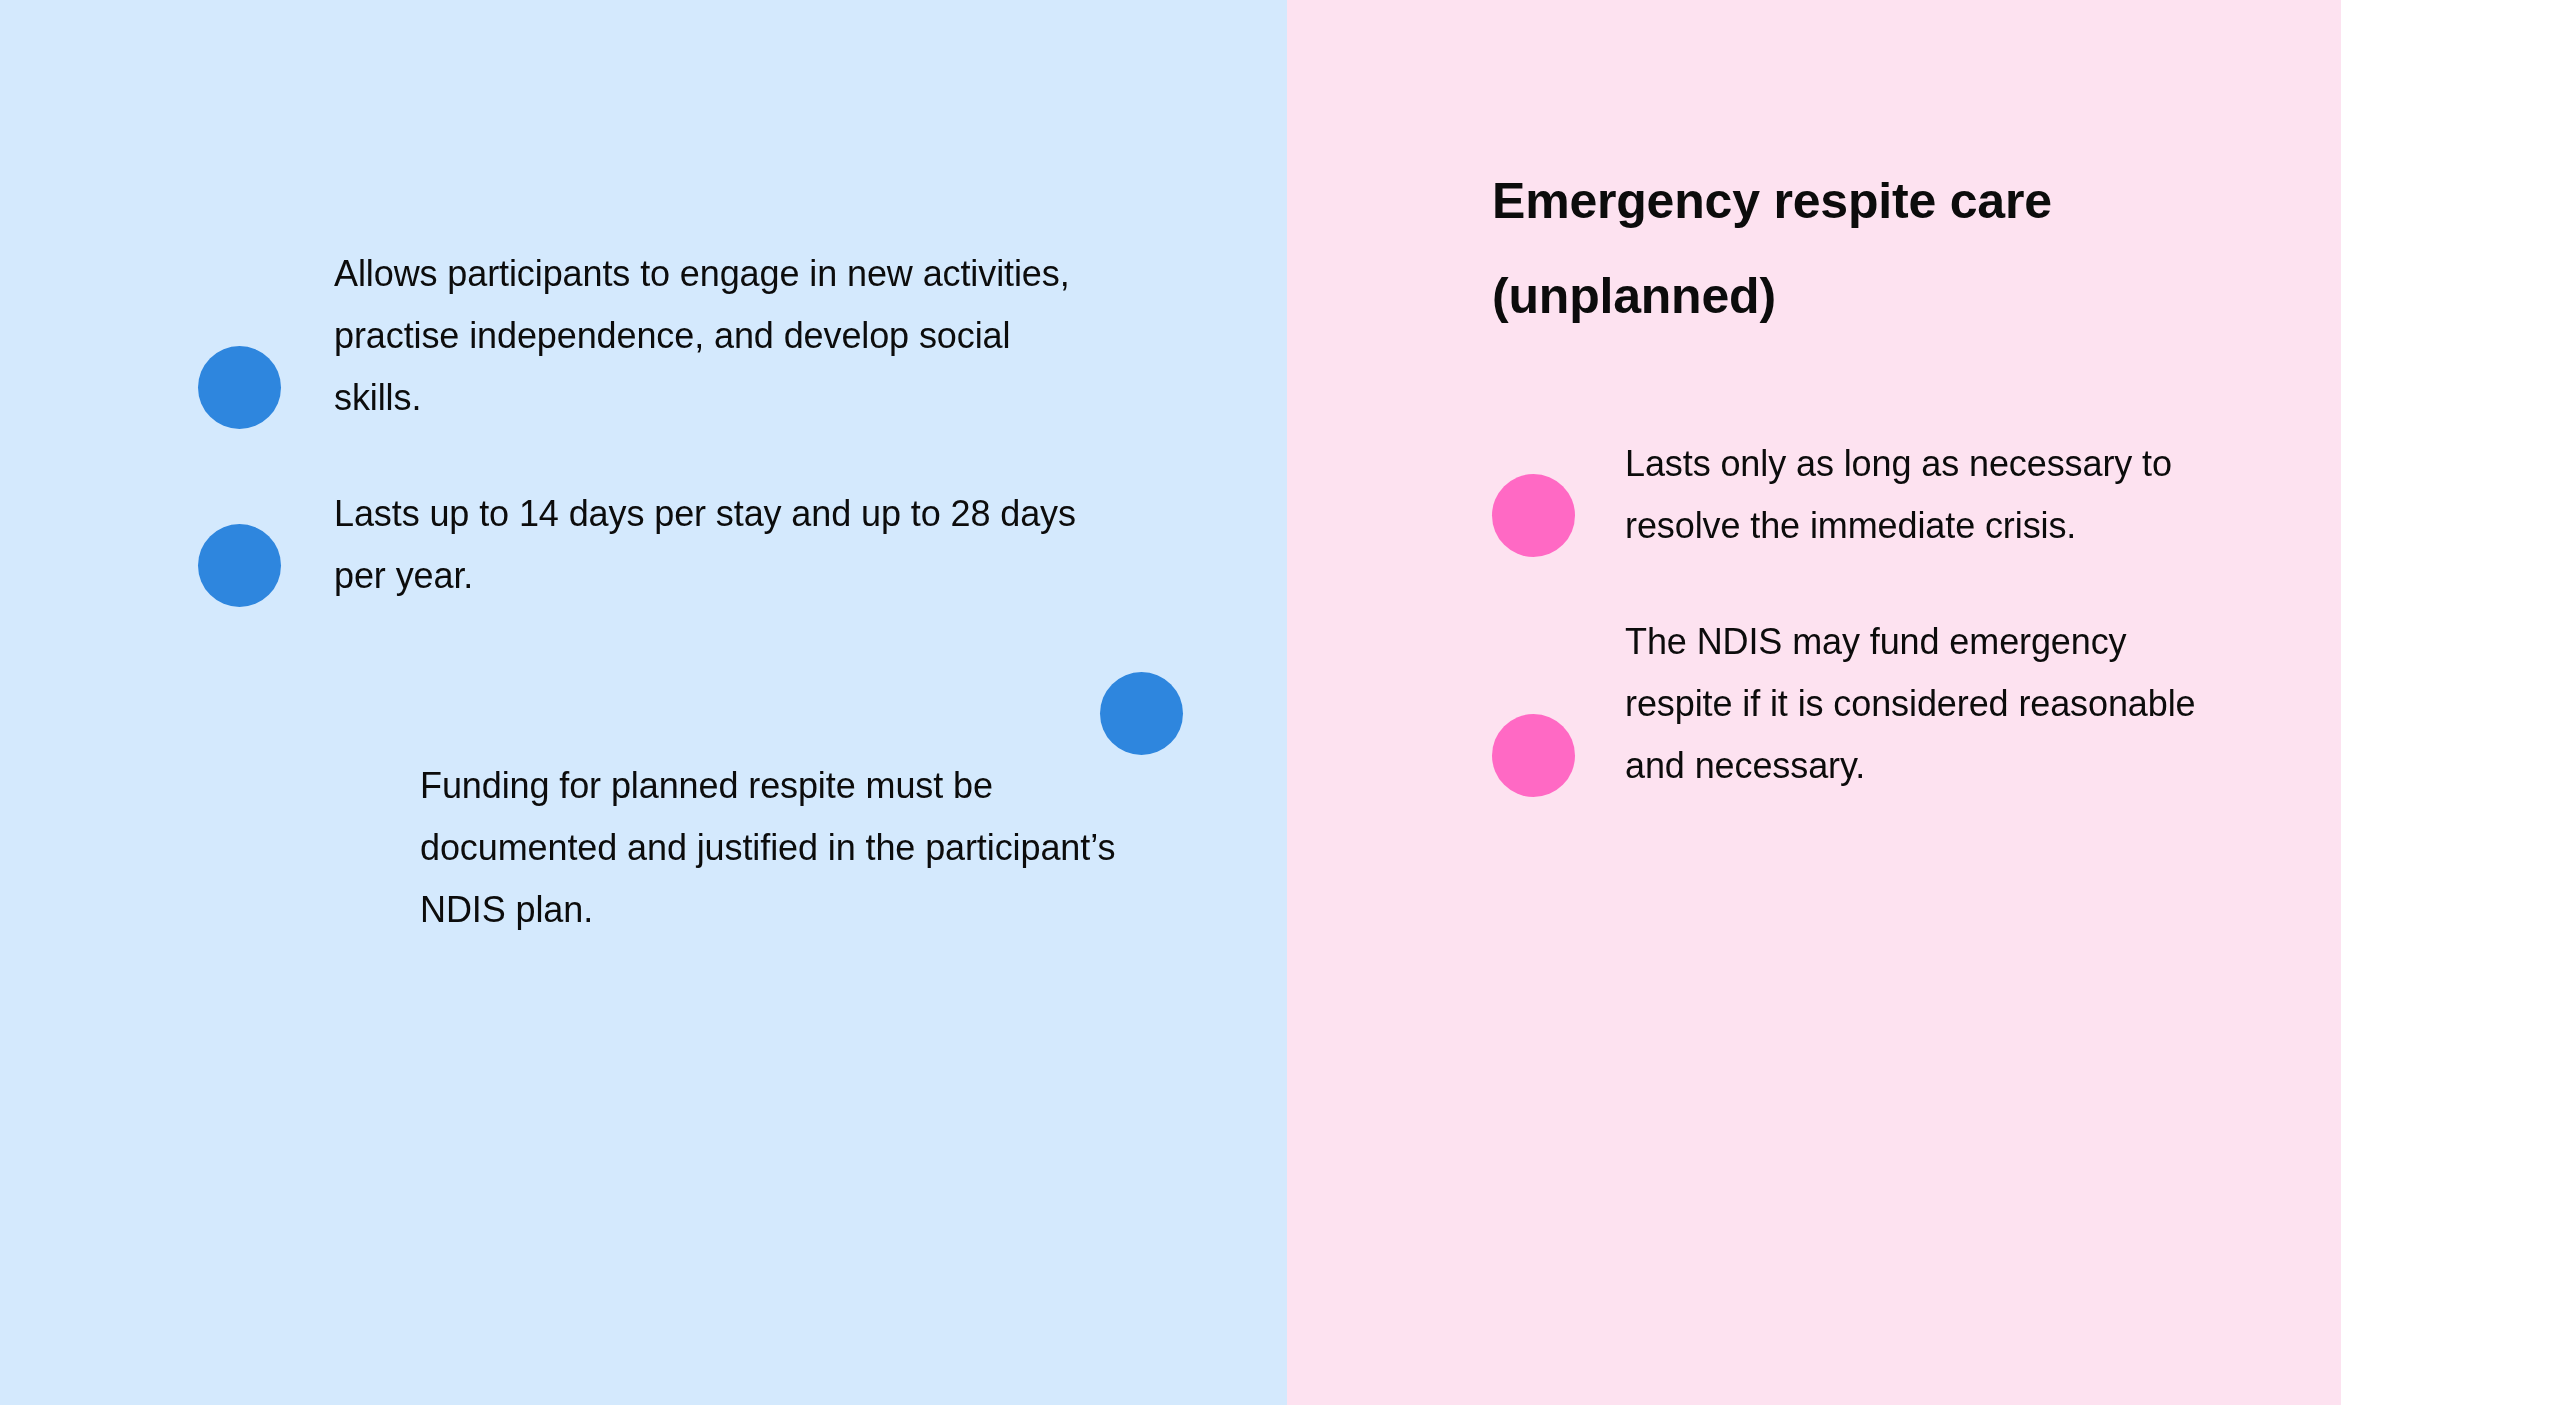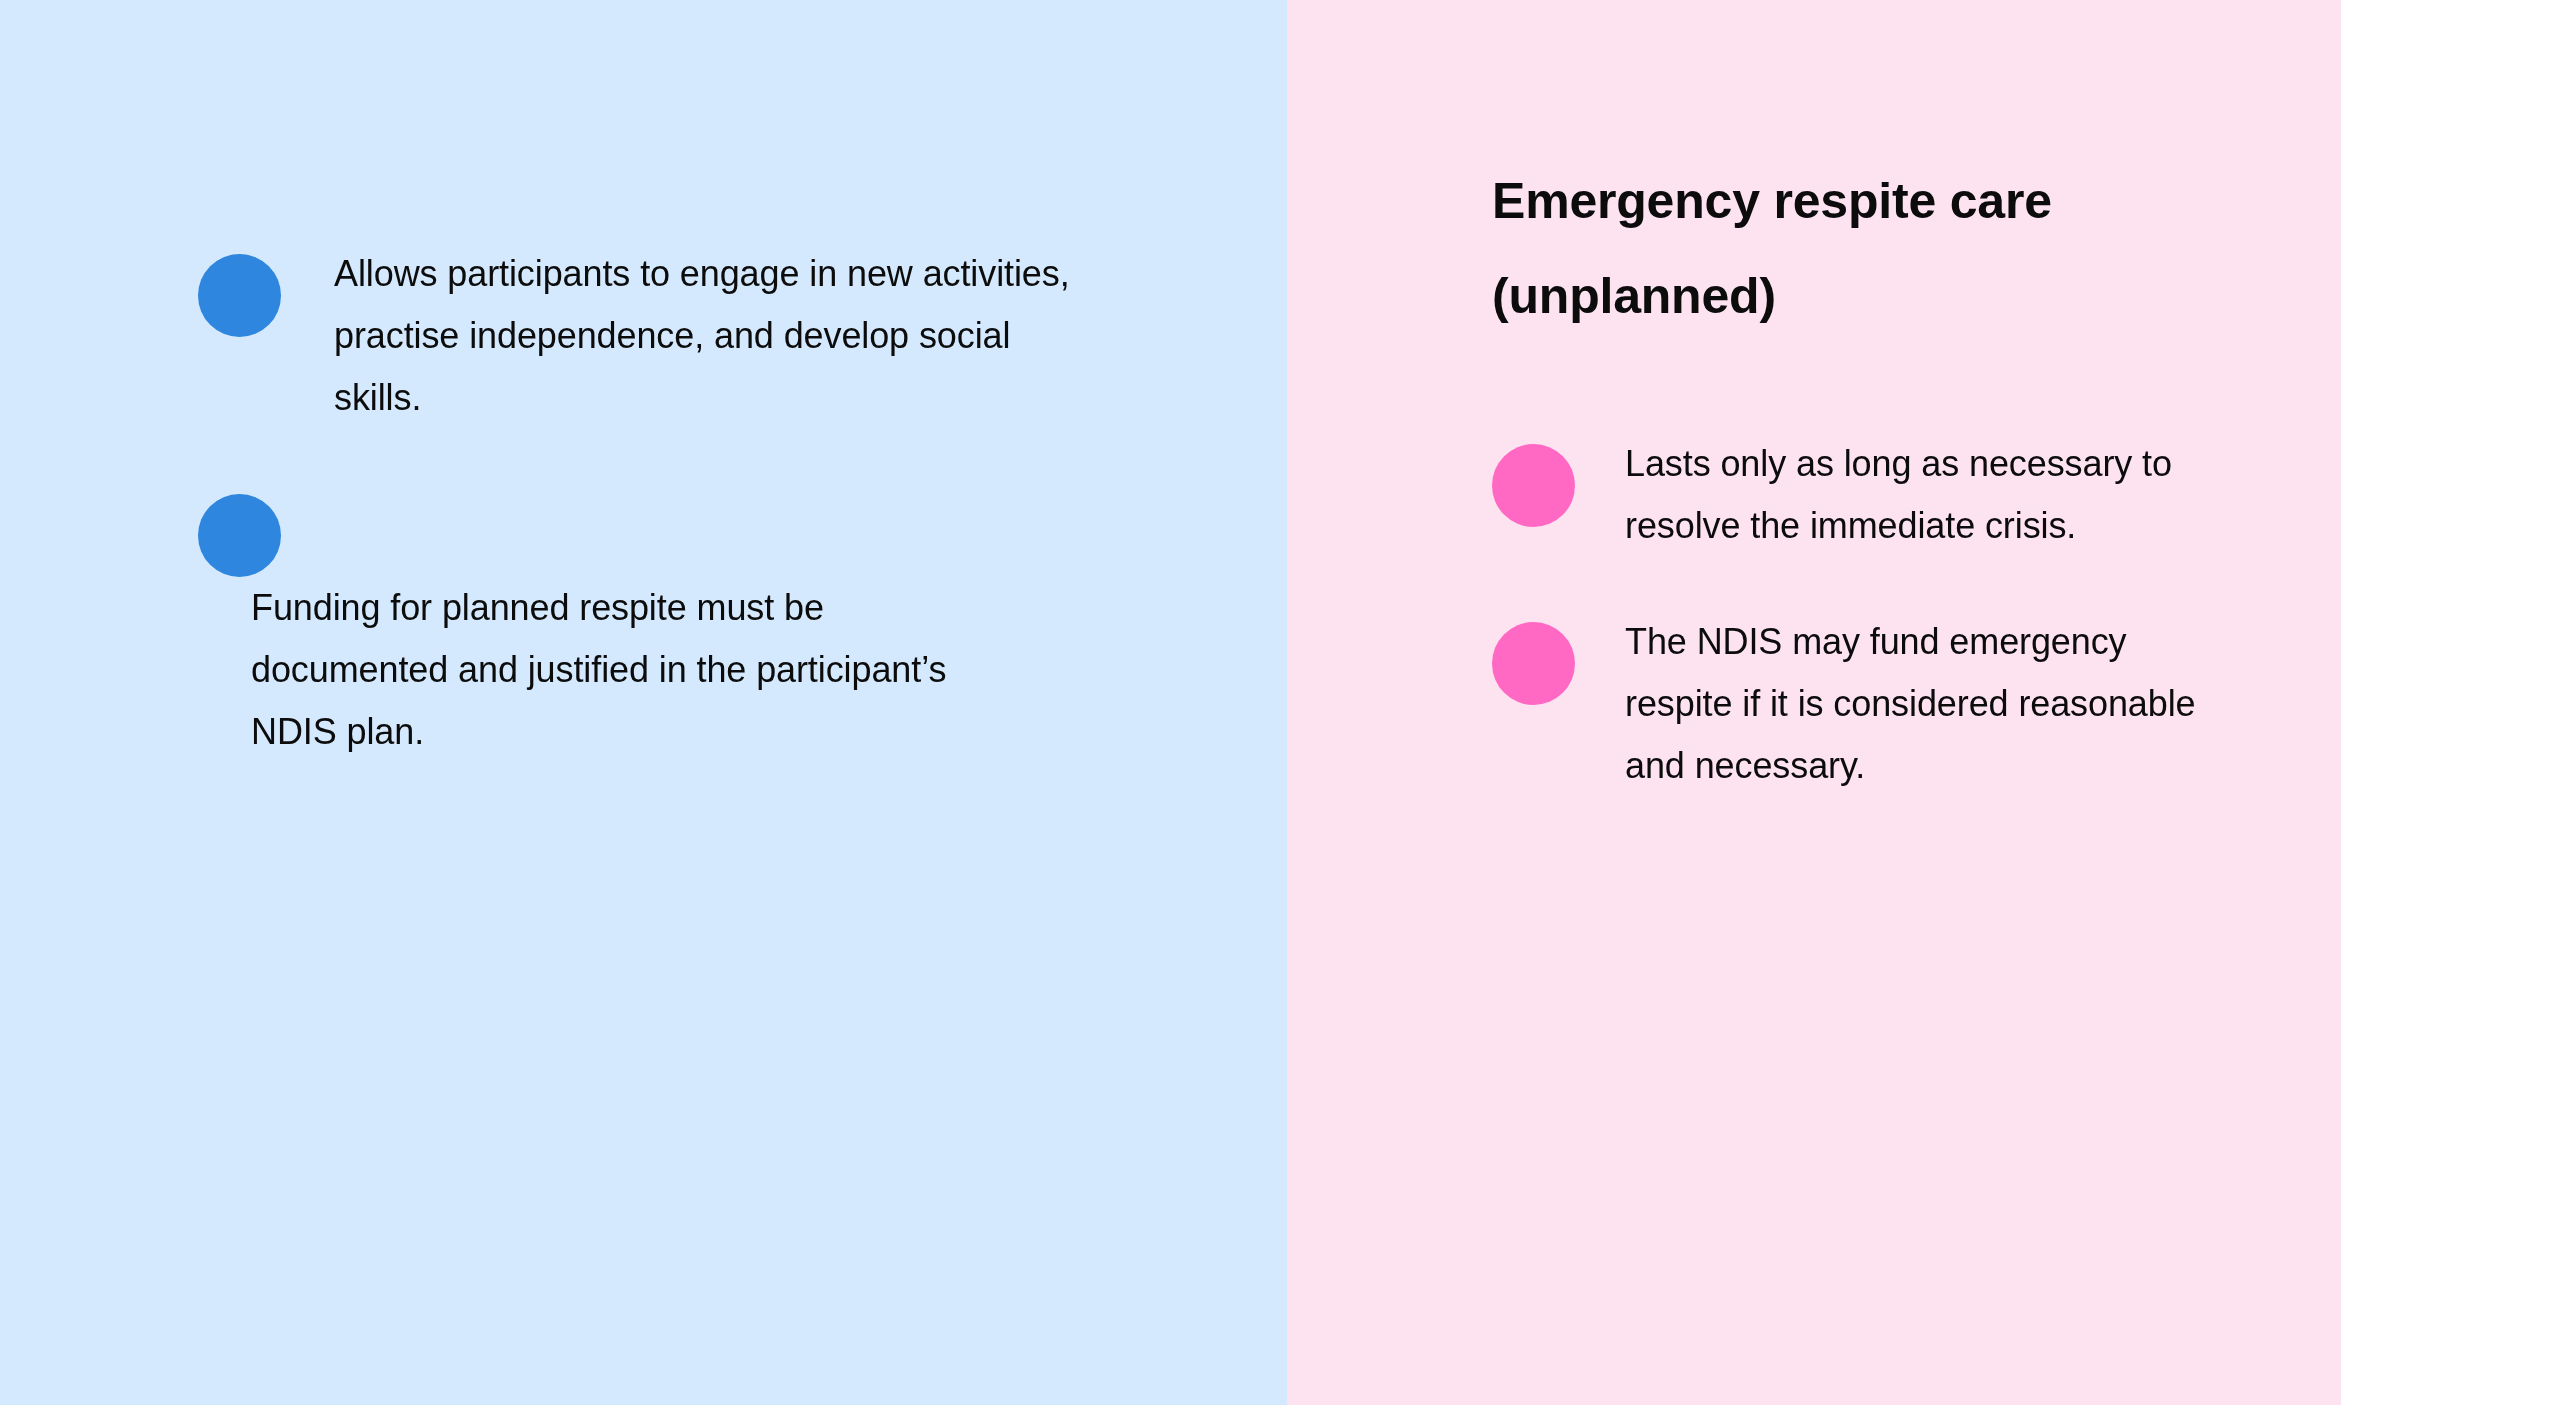--- a/index.html
+++ b/index.html
@@ -50,21 +50,21 @@
     color: #0c0c0c;
     white-space: pre-line;
   }
   .bullet-list {
     list-style: none;
     margin: 0;
     padding: 0;
   }
   .bullet-item {
     display: flex;
-    align-items: flex-start;
+    align-items: flex-end;
   }
   .bullet-dot {
     flex: 0 0 auto;
     width: 83px;
     height: 83px;
     border-radius: 50%;
     margin-top: 11.3px;
   }
   .bullet-text {
     flex: 1 1 auto;
@@ -99,20 +99,24 @@
 
   <section class="panel panel-left">
 
     <ul class="bullet-list">
       <li class="bullet-item">
         <span class="bullet-dot"></span>
         <span class="bullet-text">Allows participants to engage in new activities, practise independence, and develop social skills.</span>
       </li>
       <li class="bullet-item">
         <span class="bullet-dot"></span>
+        <span class="bullet-text">Lasts up to 14 days per stay and up to 28 days per year.</span>
+      </li>
+      <li class="bullet-item">
+        <span class="bullet-dot"></span>
         <span class="bullet-text">Funding for planned respite must be documented and justified in the participant’s NDIS plan.</span>
       </li>
     </ul>
   </section>
 
   <section class="panel panel-right">
     <h2 class="panel-heading">Emergency respite care
 (unplanned)</h2>
 
     <ul class="bullet-list">

